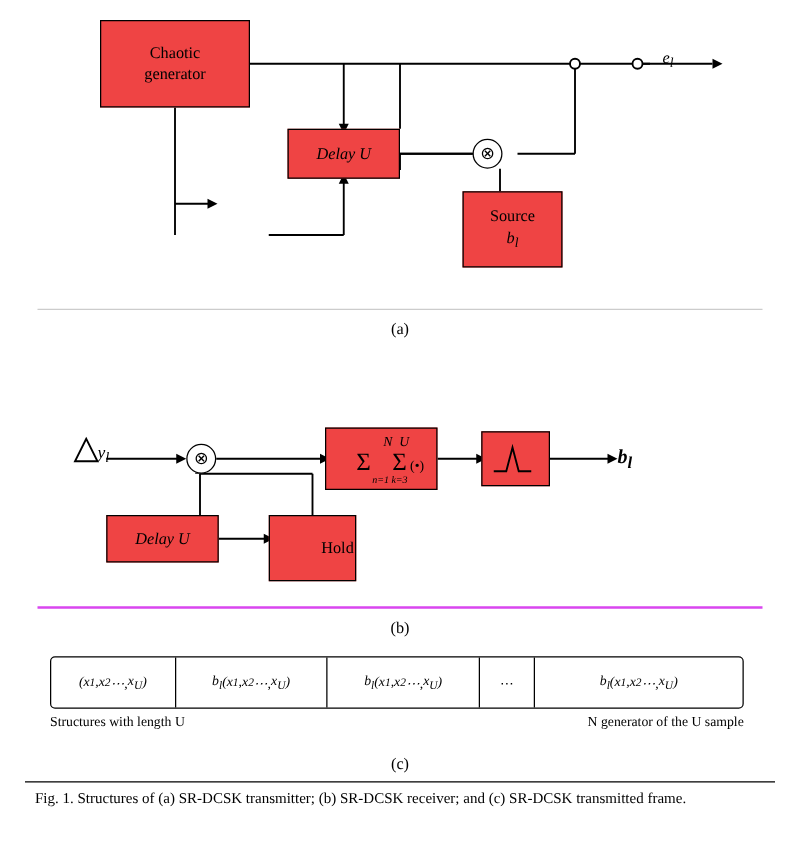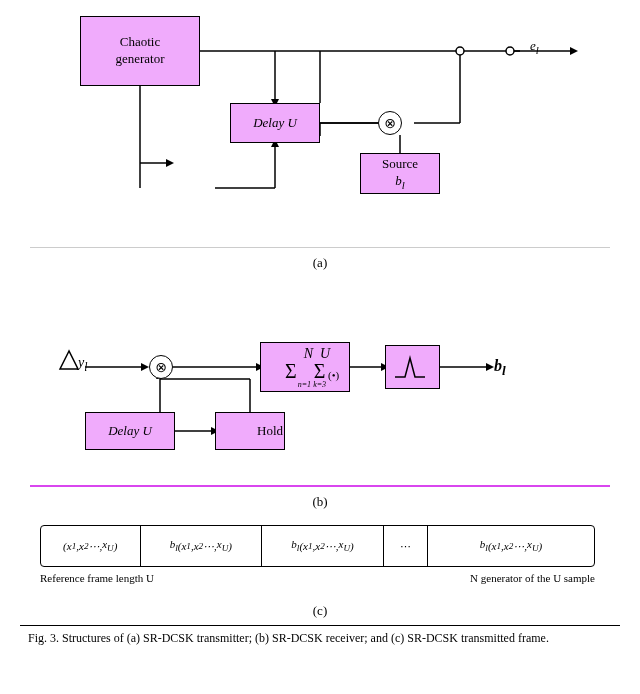--- a/index.html
+++ b/index.html
@@ -28,21 +28,21 @@
       width: 580px;
       height: 240px;
       position: relative;
       border-bottom: 1px solid #ccc;
       margin-bottom: 4px;
     }
 
     .box {
       position: absolute;
       border: 1.5px solid #000;
-      background: #f0abfc;
+      background: #ef4444;
       display: flex;
       align-items: center;
       justify-content: center;
       text-align: center;
       line-height: 1.3;
     }
 
     .chaotic-box {
       width: 120px;
       height: 70px;
@@ -59,23 +59,23 @@
 
     .replicas-box {
       width: 90px;
       height: 50px;
       top: 155px;
       left: 95px;
     }
 
     .source-box {
       width: 80px;
-      height: 41px;
+      height: 61px;
       top: 145px;
-      left: 330px;
+      left: 340px;
     }
 
     
     .multiply-circle {
       position: absolute;
       width: 24px;
       height: 24px;
       border-radius: 50%;
       border: 1.5px solid #000;
       background: #fff;
@@ -289,21 +289,21 @@
 
     <div style="position:absolute; top:78px; left:48px; font-size:14px;">
       <span class="math">y<sub>l</sub></span>
     </div>
 
     <div class="multiply-circle" style="position:absolute; top:78px; left:119px;">⊗</div>
 
     <div class="box sum-box" style="position:absolute; top:65px; left:230px; width:90px; height:50px; flex-direction:column;">
       <div style="font-size:10px; line-height:1; display:flex; flex-direction:column; align-items:center; justify-content:center; gap:0;">
         <div style="display:flex; align-items:flex-start;">
-          <span style="font-size:14px; align-self:flex-start; padding-top:2px;margin-left:24px;" class="math">N&nbsp;&nbsp;U</span>
+          <span style="font-size:11px; align-self:flex-start; padding-top:2px;margin-left:24px;" class="math">N&nbsp;&nbsp;U</span>
         </div>
         <div style="display:flex; align-items:center; gap:2px;">
           <div style="display:flex; flex-direction:column; align-items:center;">
             <span style="font-size:20px; line-height:1;">Σ</span>
             <span style="font-size:8px;margin-left:27px;" class="math">n=1</span>
           </div>
           <div style="display:flex; flex-direction:column; align-items:center;">
             <span style="font-size:20px; line-height:1;">Σ</span>
             <span style="font-size:8px;" class="math">k=3</span>
           </div>
@@ -319,21 +319,21 @@
     </div>
 
     <div style="position:absolute; top:80px; left:464px; font-size:16px; font-weight:bold;">
       <span class="math">b<sub>l</sub></span>
     </div>
 
     <div class="box delay-box-b" style="position:absolute; top:135px; left:55px; width:90px; height:38px;">
       <span class="math">Delay U</span>
     </div>
 
-    <div class="box hold-box" style="position:absolute; top:135px; left:185px; width:70px; height:38px;padding-left:40px;">
+    <div class="box hold-box" style="position:absolute; top:135px; left:185px; width:70px; height:53px;padding-left:40px;">
       <span>Hold</span>
     </div>
 
   </div>
   <div class="caption">(b)</div>
 
   <div class="diagram-c">
     <div class="frame-container">
       <div class="frame-cell" style="width:18%; font-style:italic;">
         (<span class="math">x</span><sub>1</sub>, <span class="math">x</span><sub>2</sub>⋯,<span class="math">x<sub>U</sub></span>)
@@ -344,23 +344,23 @@
       <div class="frame-cell" style="width:22%; font-style:italic;">
         <span class="math">b<sub>l</sub></span>(<span class="math">x</span><sub>1</sub>, <span class="math">x</span><sub>2</sub>⋯,<span class="math">x<sub>U</sub></span>)
       </div>
       <div class="frame-cell" style="width:8%;">⋯</div>
       <div class="frame-cell" style="width:30%; font-style:italic;">
         <span class="math">b<sub>l</sub></span>(<span class="math">x</span><sub>1</sub>, <span class="math">x</span><sub>2</sub>⋯,<span class="math">x<sub>U</sub></span>)
       </div>
     </div>
 
     <div style="position:absolute; top:52px; left:10px; display:flex; width:555px; justify-content:space-between; font-size:11px;">
-      <span>Reference frame length U</span>
+      <span>Structures with length U</span>
       <span>N generator of the U sample</span>
     </div>
   </div>
   <div class="caption">(c)</div>
 
   <div class="fig-caption">
-    <span>Fig. 3. Structures of (a) SR-DCSK transmitter; (b) SR-DCSK receiver; and (c) SR-DCSK transmitted frame.</span>
+    <span>Fig. 1. Structures of (a) SR-DCSK transmitter; (b) SR-DCSK receiver; and (c) SR-DCSK transmitted frame.</span>
   </div>
 
 </div>
 
 </body></html>

